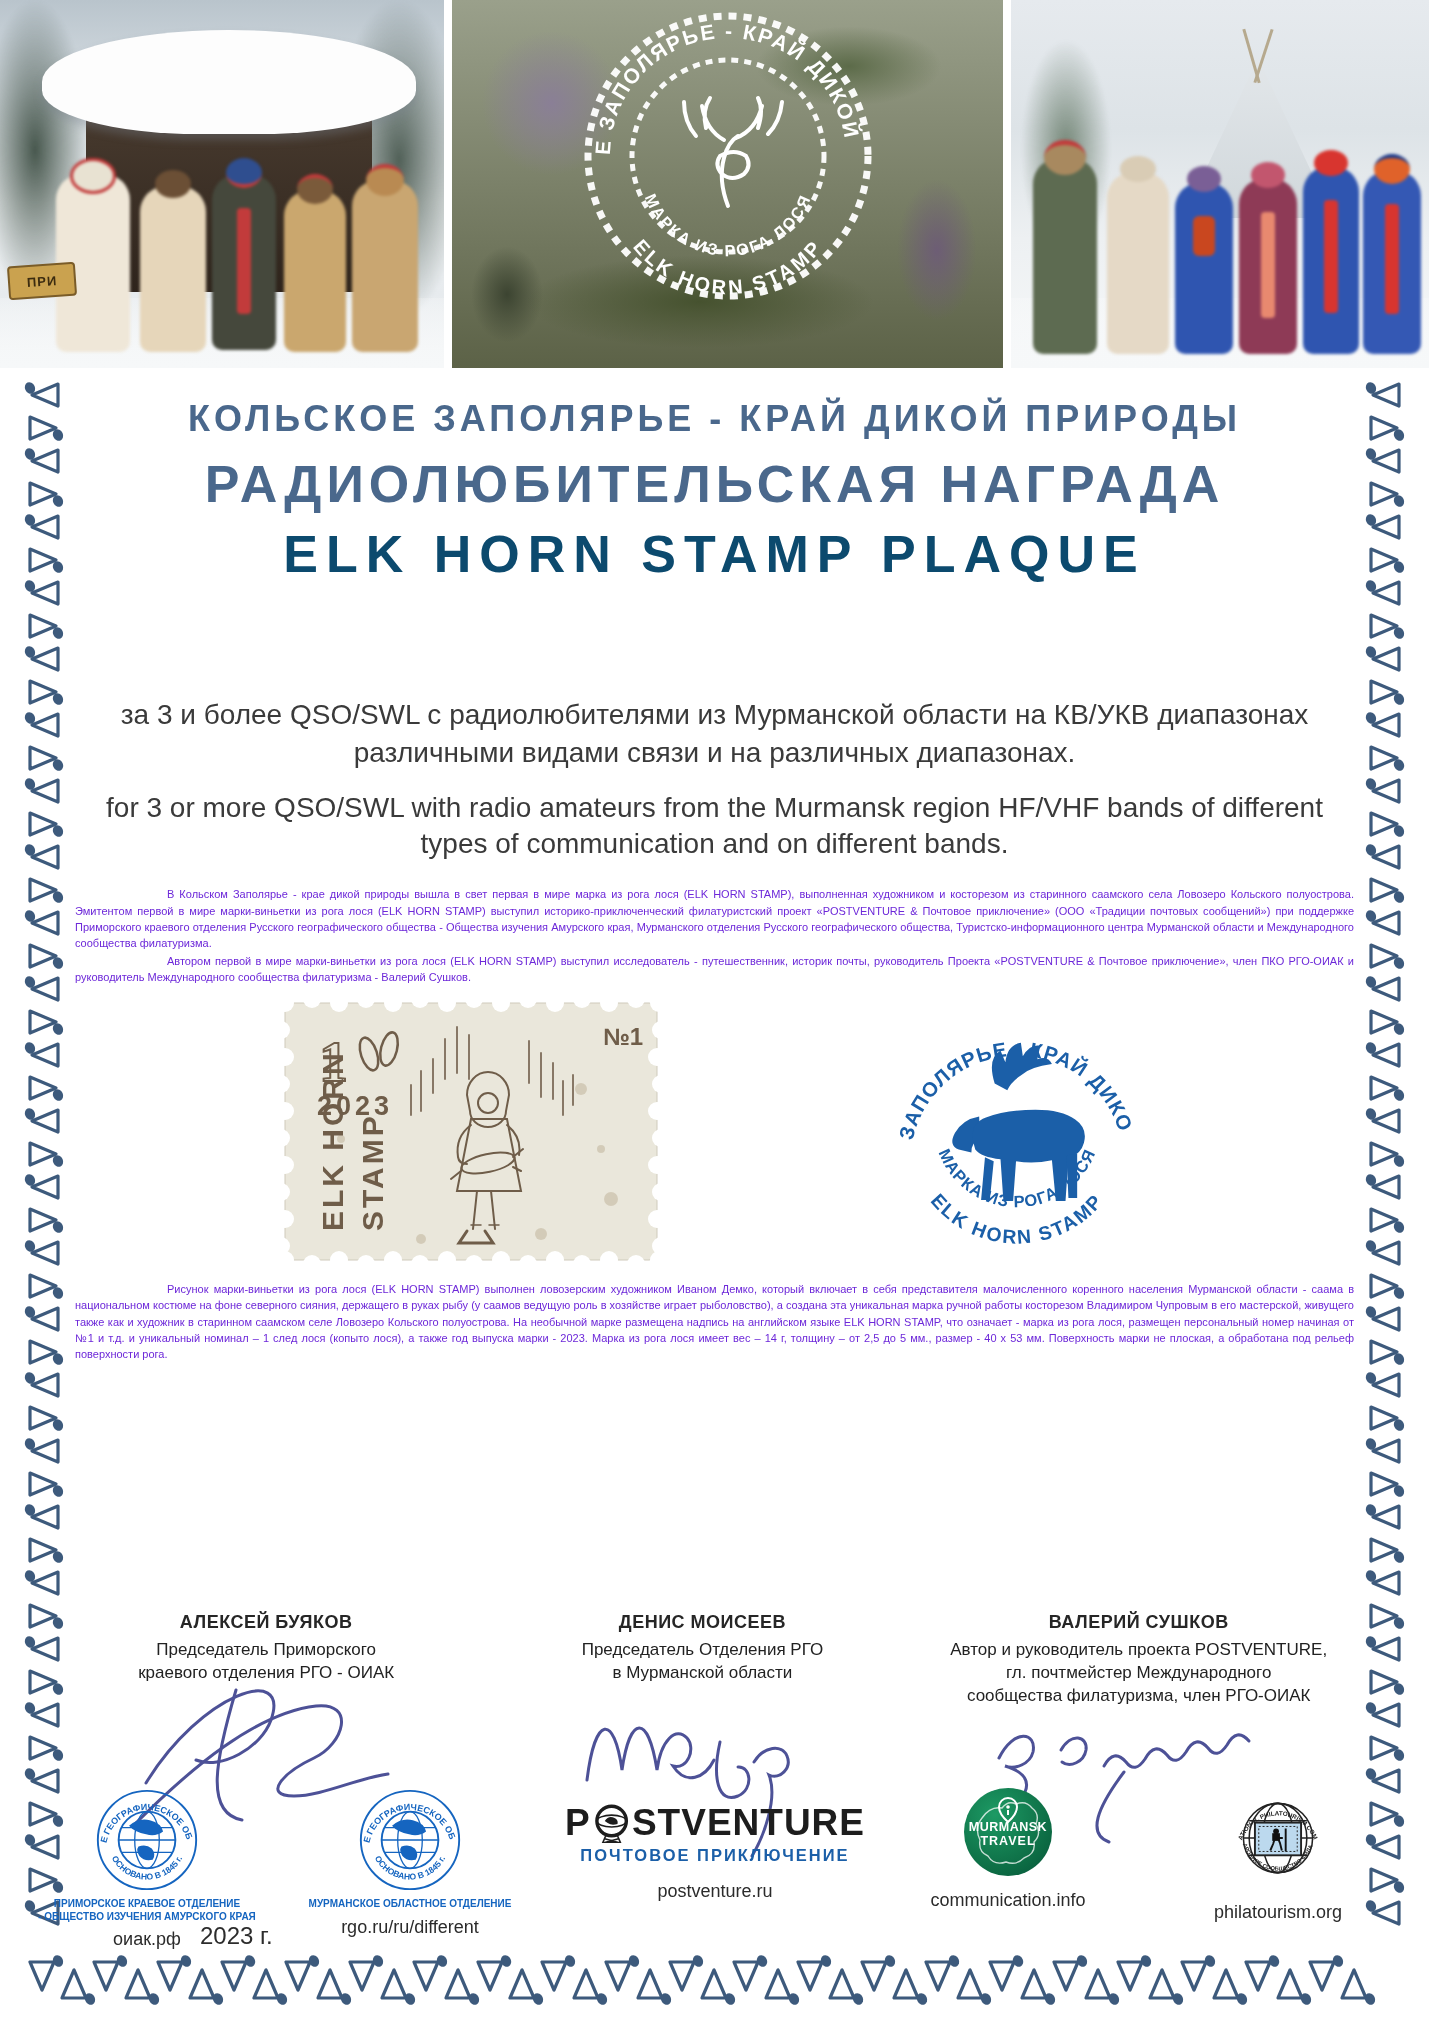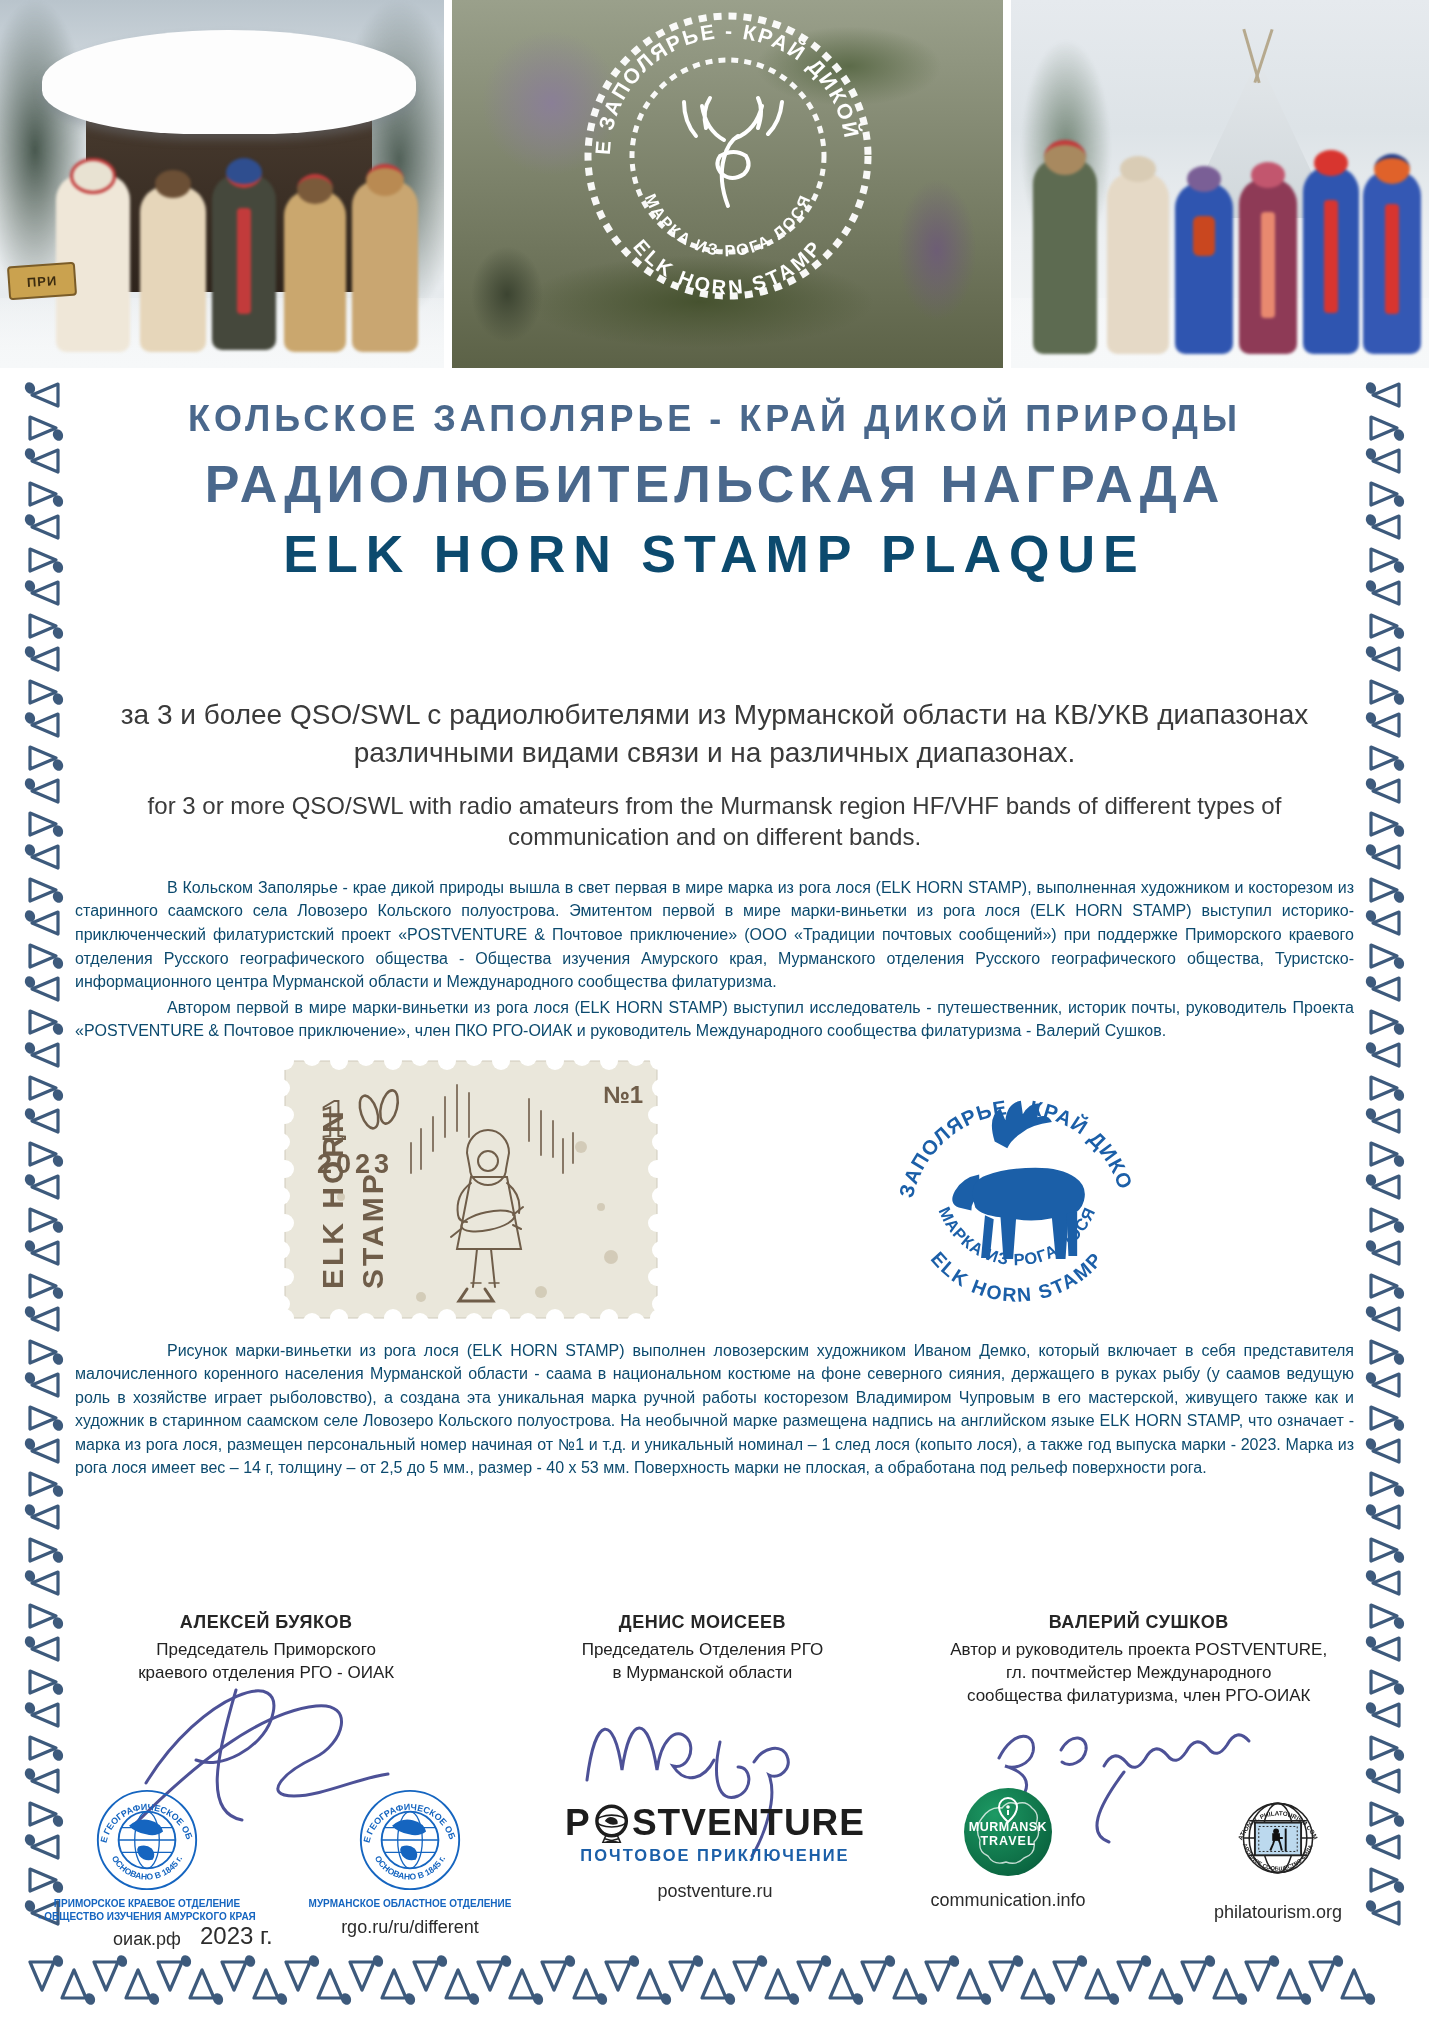--- a/index.html
+++ b/index.html
@@ -39,22 +39,22 @@
   .orn-bottom{left:28px;top:1952px;}
 
   
   .content{position:absolute;top:368px;left:75px;width:1279px;text-align:center;}
   .t1{margin-top:30px;font-size:36px;font-weight:bold;letter-spacing:4px;color:#4a688c;}
   .t2{margin-top:14px;font-size:52px;font-weight:bold;letter-spacing:5px;color:#4a688c;}
   .t3{margin-top:10px;font-size:52px;font-weight:bold;letter-spacing:8px;color:#0c4a6e;text-align:center;}
   .issued{margin-top:30px;font-size:24px;color:#333;}
   .callsign-space{height:112px;}
   .award-ru{font-size:28px;color:#3a3a3a;line-height:1.35;}
-  .award-en{margin-top:18px;font-size:24px;color:#3a3a3a;line-height:1.3;}
-  .para{margin-top:24px;text-align:justify;text-indent:92px;font-size:16px;line-height:1.47;color:#0c4a6e;}
+  .award-en{margin-top:18px;font-size:28px;color:#3a3a3a;line-height:1.3;}
+  .para{margin-top:24px;text-align:justify;text-indent:92px;font-size:11px;line-height:1.47;color:#6d28d9;}
   .para+.para{margin-top:2px;}
 
   
   .art-row{margin-top:14px;height:272px;display:flex;justify-content:center;align-items:flex-start;gap:225px;}
 
   
   .sig-row{position:absolute;top:1612px;left:48px;width:1309px;display:flex;}
   .sig-col{position:relative;width:33.33%;}
   .sig-name{font-size:18px;font-weight:bold;color:#262626;text-align:center;letter-spacing:.5px;}
   .sig-role{margin-top:6px;font-size:17px;color:#222;text-align:center;line-height:1.35;white-space:pre-line;}

